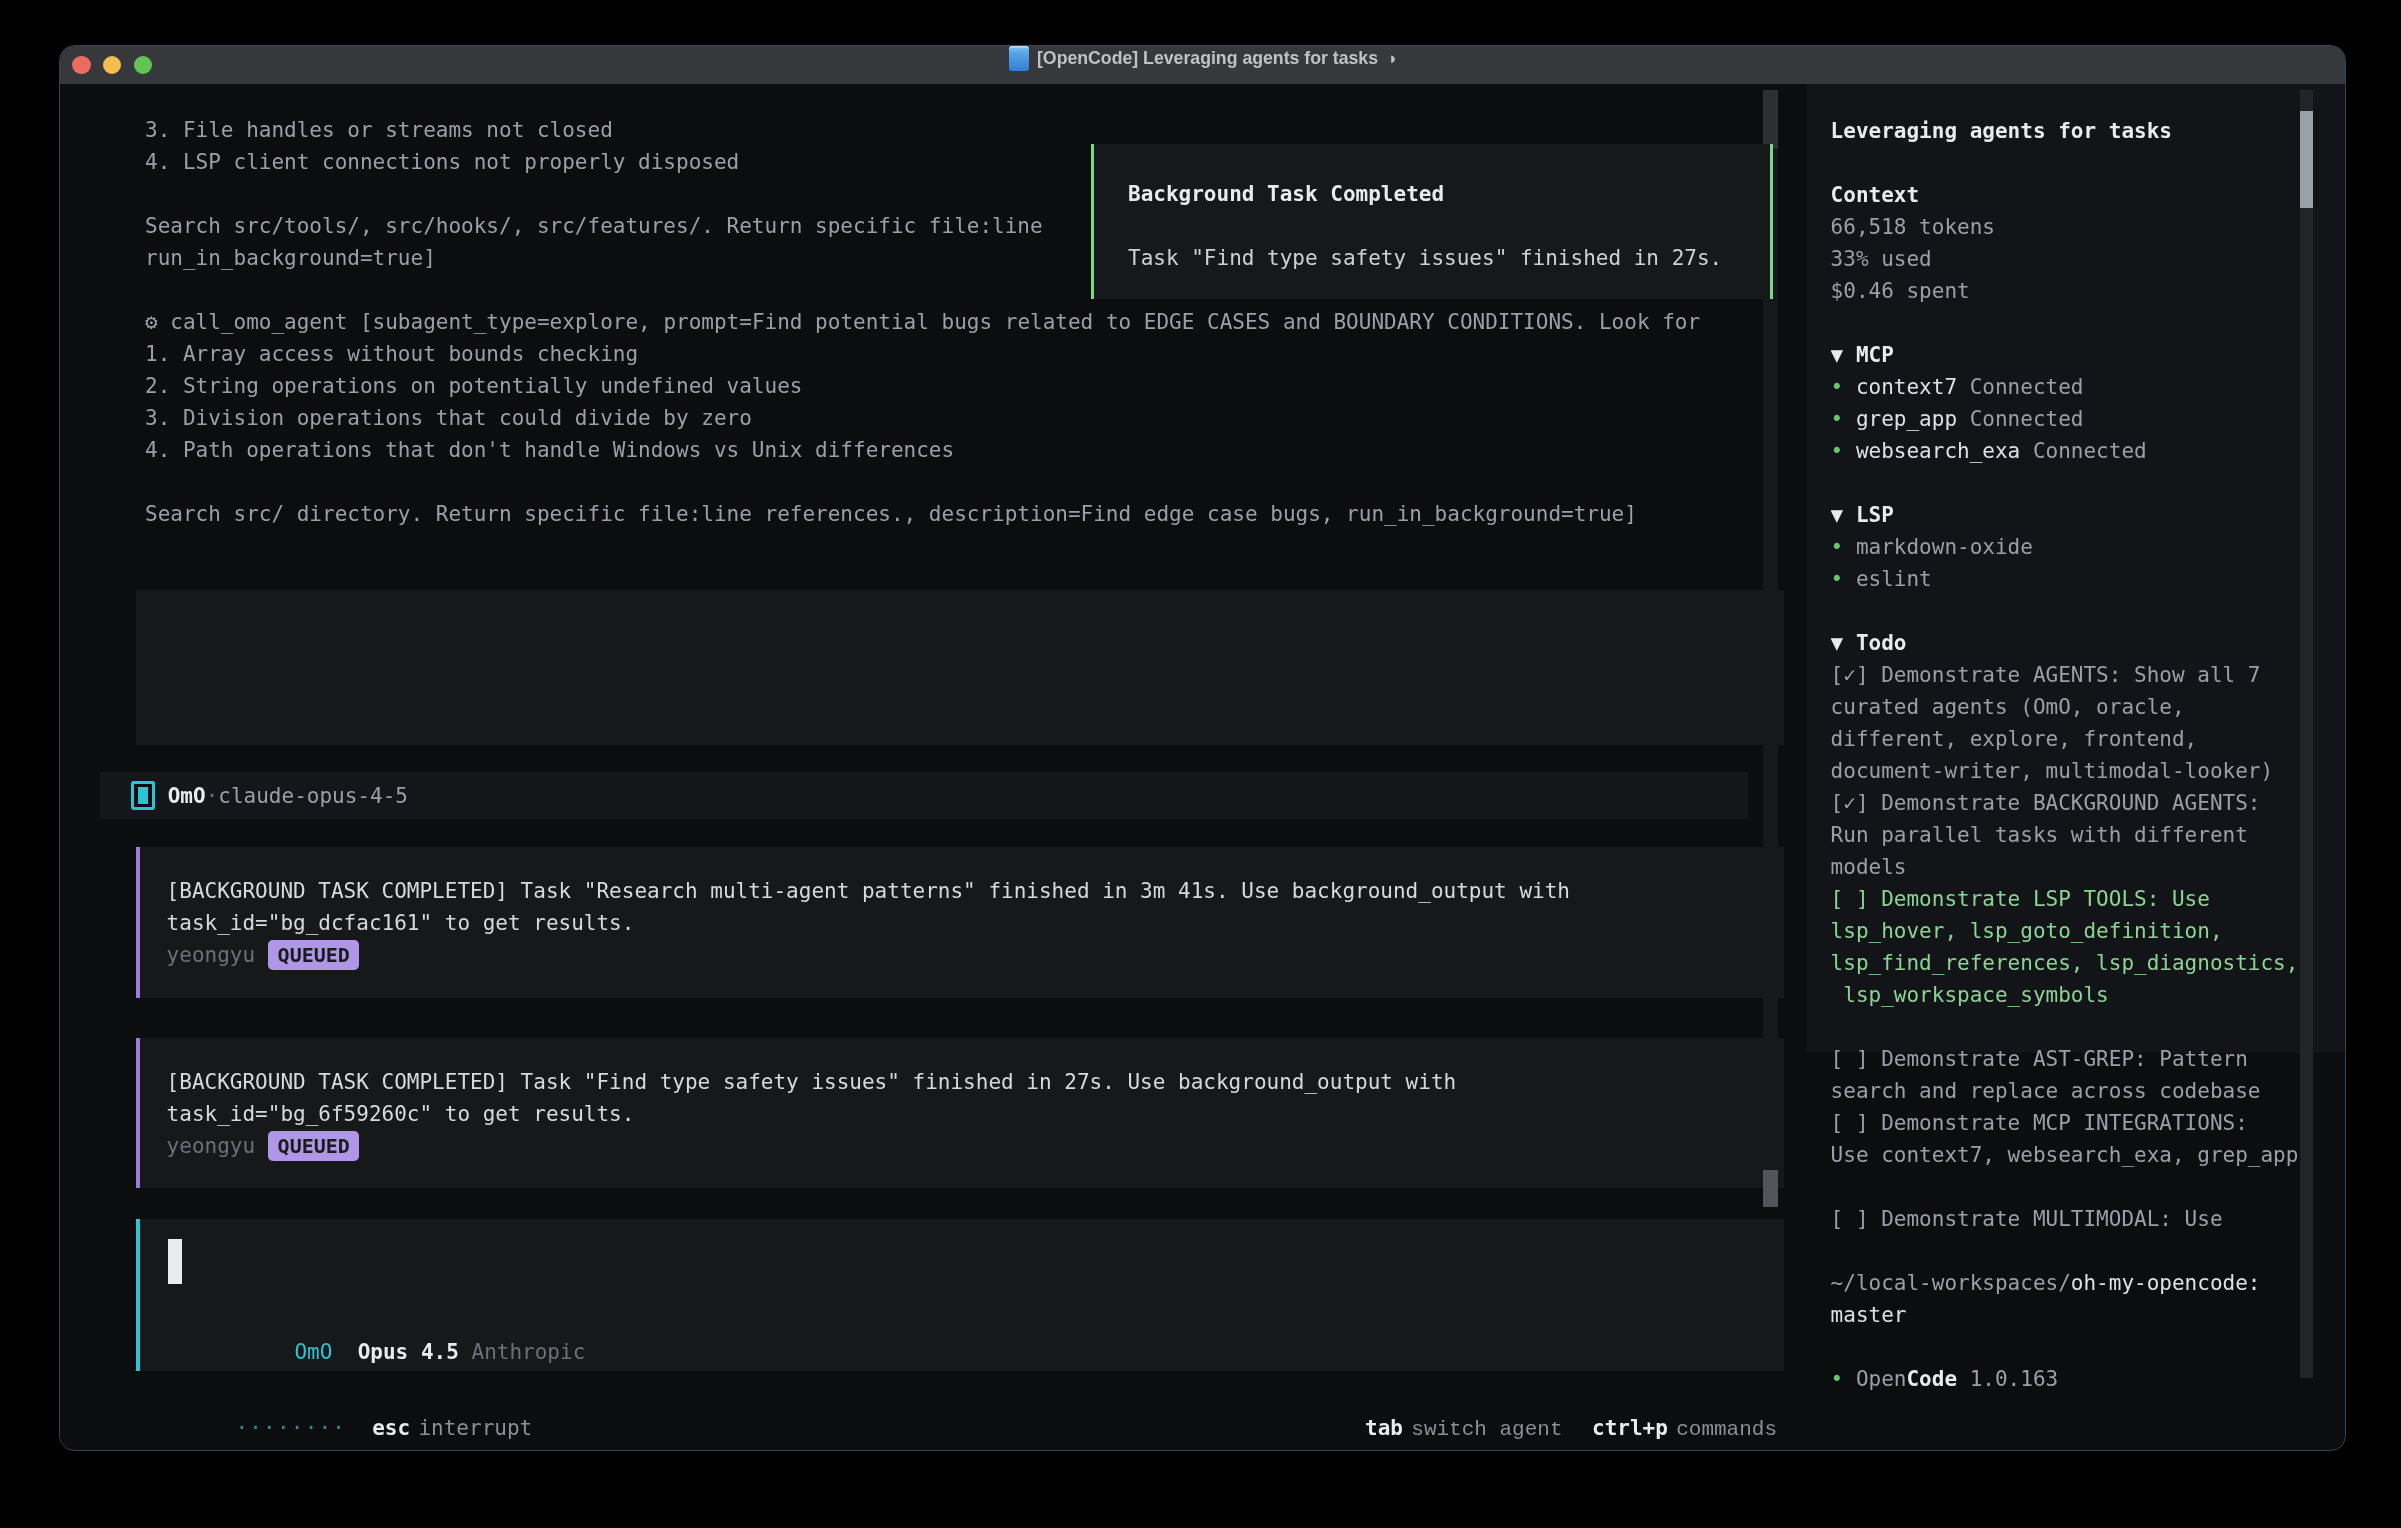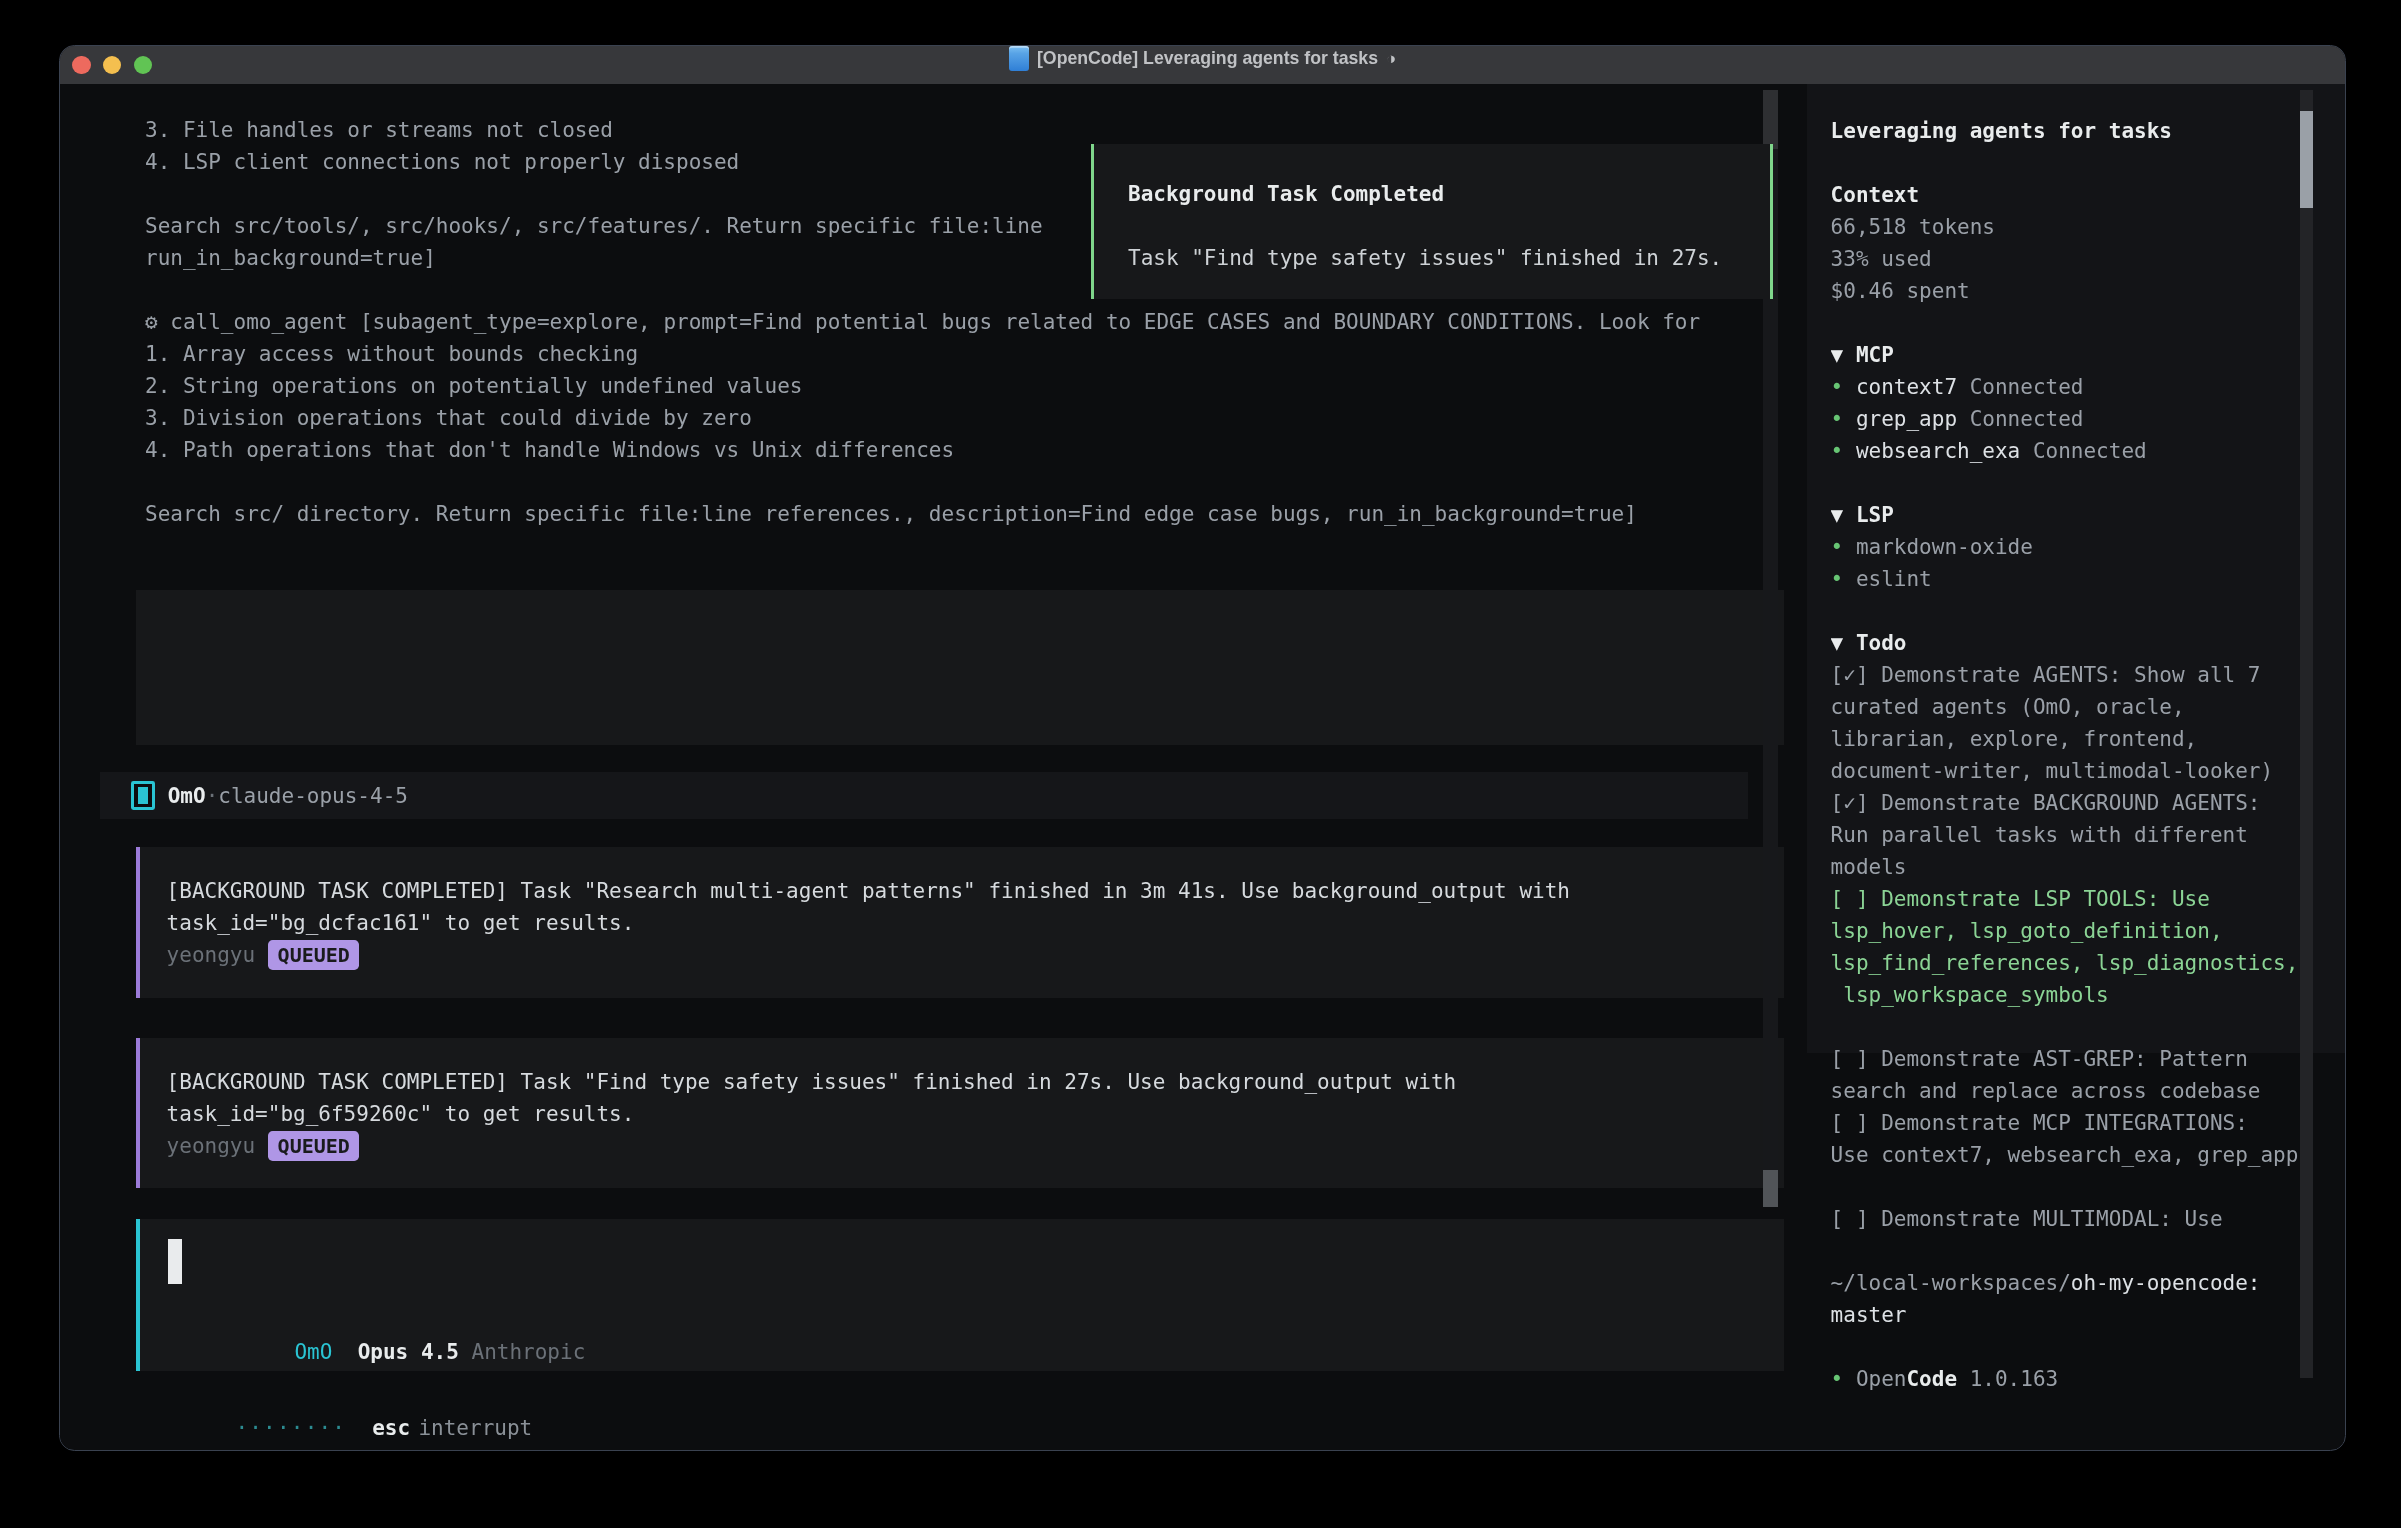--- a/index.html
+++ b/index.html
@@ -38,21 +38,21 @@
   .omo-icon i{position:absolute;left:3.5px;top:3px;width:10.6px;height:16.5px;background:#2ac4d3;}
   .task{border-left:4.1px solid #9c7bd9;padding:28px 0 0 26.6px;}
   .task1{top:763px;height:151px;} .task2{top:954px;height:150px;}
   .badge-row{display:flex;align-items:center;height:32px;}
   .badge{display:inline-block;background:#af96e6;color:#1a1b1d;font-weight:bold;
          font-size:20px;line-height:20px;padding:4.7px 9.5px;border-radius:4.7px;margin-left:13px;}
   .input-box{top:1135px;height:152px;border-left:4.1px solid #2ac4d3;}
   .cursor{position:absolute;left:28px;top:20px;width:14px;height:45px;background:#e9ebed;}
   .input-footer{position:absolute;left:28px;top:97px;font-size:21px;white-space:pre;}
   .status{position:absolute;left:49px;top:1296px;width:1668px;display:flex;
-          justify-content:space-between;font-size:21px;height:32px;line-height:32px;white-space:pre;flex-direction:column;}
+          justify-content:space-between;font-size:21px;height:32px;line-height:32px;white-space:pre;}
   .spin{color:#2c8b91;letter-spacing:1.2px;}
   .skey{color:#e9eced;font-weight:bold;margin-left:26px;}
   .slabel{color:#8a9097;margin-left:8.3px;}
   .rkey{color:#e9eced;font-weight:bold;margin-left:29.5px;}
   .rlabel{color:#8a9097;margin-left:8.3px;font-family:Liberation Mono, monospace;}
   
   .toast{position:absolute;left:1031px;top:60px;width:682px;height:155px;
          background:#17181a;border-left:3px solid #7fd68b;border-right:3px solid #7fd68b;
          box-sizing:border-box;padding:34px 0 0 34px;z-index:5;}
   .toast .t1{color:#e9eced;font-weight:bold;}
@@ -181,21 +181,21 @@
           <div class="line"><span class="sg-b">• </span><span class="sg-wl">grep_app</span><span class="sg-g"> Connected</span></div>
           <div class="line"><span class="sg-b">• </span><span class="sg-wl">websearch_exa</span><span class="sg-g"> Connected</span></div>
           <div class="line"></div>
           <div class="line"><span class="sg-w">▼ </span><span class="sg-w">LSP</span></div>
           <div class="line"><span class="sg-b">• </span><span class="sg-g">markdown-oxide</span></div>
           <div class="line"><span class="sg-b">• </span><span class="sg-g">eslint</span></div>
           <div class="line"></div>
           <div class="line"><span class="sg-w">▼ </span><span class="sg-w">Todo</span></div>
           <div class="line"><span class="sg-g">[✓] Demonstrate AGENTS: Show all 7</span></div>
           <div class="line"><span class="sg-g">curated agents (OmO, oracle,</span></div>
-          <div class="line"><span class="sg-g">librarian, explore, frontend,</span></div>
+          <div class="line"><span class="sg-g">different, explore, frontend,</span></div>
           <div class="line"><span class="sg-g">document-writer, multimodal-looker)</span></div>
           <div class="line"><span class="sg-g">[✓] Demonstrate BACKGROUND AGENTS:</span></div>
           <div class="line"><span class="sg-g">Run parallel tasks with different</span></div>
           <div class="line"><span class="sg-g">models</span></div>
           <div class="line"><span class="sg-grn">[ ] Demonstrate LSP TOOLS: Use</span></div>
           <div class="line"><span class="sg-grn">lsp_hover, lsp_goto_definition,</span></div>
           <div class="line"><span class="sg-grn">lsp_find_references, lsp_diagnostics,</span></div>
           <div class="line"><span class="sg-grn"> lsp_workspace_symbols</span></div>
           <div class="line"></div>
           <div class="line"><span class="sg-g">[ ] Demonstrate AST-GREP: Pattern</span></div>

